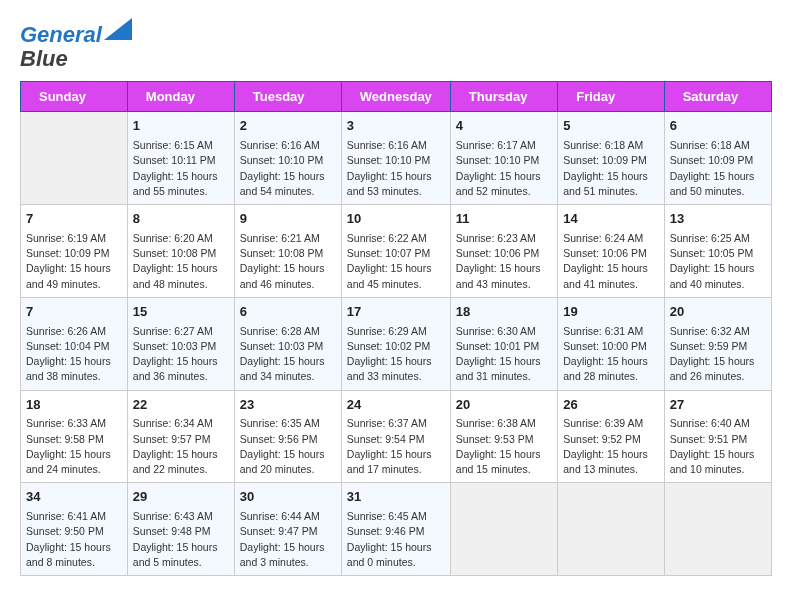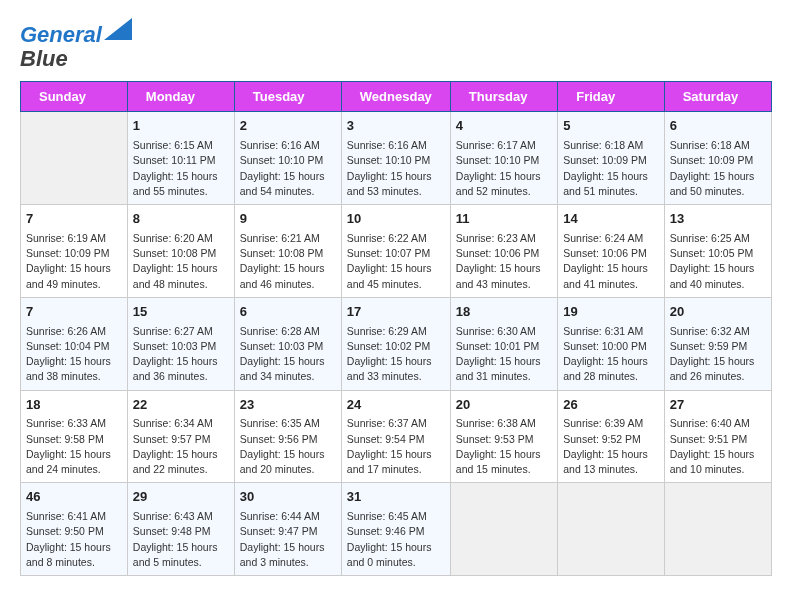--- a/index.html
+++ b/index.html
@@ -243,21 +243,21 @@
           <span class="day-number">26</span>
           <div class="day-info">Sunrise: 6:39 AM<br>Sunset: 9:52 PM<br>Daylight: 15 hours<br>and 13 minutes.</div>
         </td>
         <td>
           <span class="day-number">27</span>
           <div class="day-info">Sunrise: 6:40 AM<br>Sunset: 9:51 PM<br>Daylight: 15 hours<br>and 10 minutes.</div>
         </td>
       </tr>
       <tr>
         <td>
-          <span class="day-number">46</span>
+          <span class="day-number">34</span>
           <div class="day-info">Sunrise: 6:41 AM<br>Sunset: 9:50 PM<br>Daylight: 15 hours<br>and 8 minutes.</div>
         </td>
         <td>
           <span class="day-number">29</span>
           <div class="day-info">Sunrise: 6:43 AM<br>Sunset: 9:48 PM<br>Daylight: 15 hours<br>and 5 minutes.</div>
         </td>
         <td>
           <span class="day-number">30</span>
           <div class="day-info">Sunrise: 6:44 AM<br>Sunset: 9:47 PM<br>Daylight: 15 hours<br>and 3 minutes.</div>
         </td>

